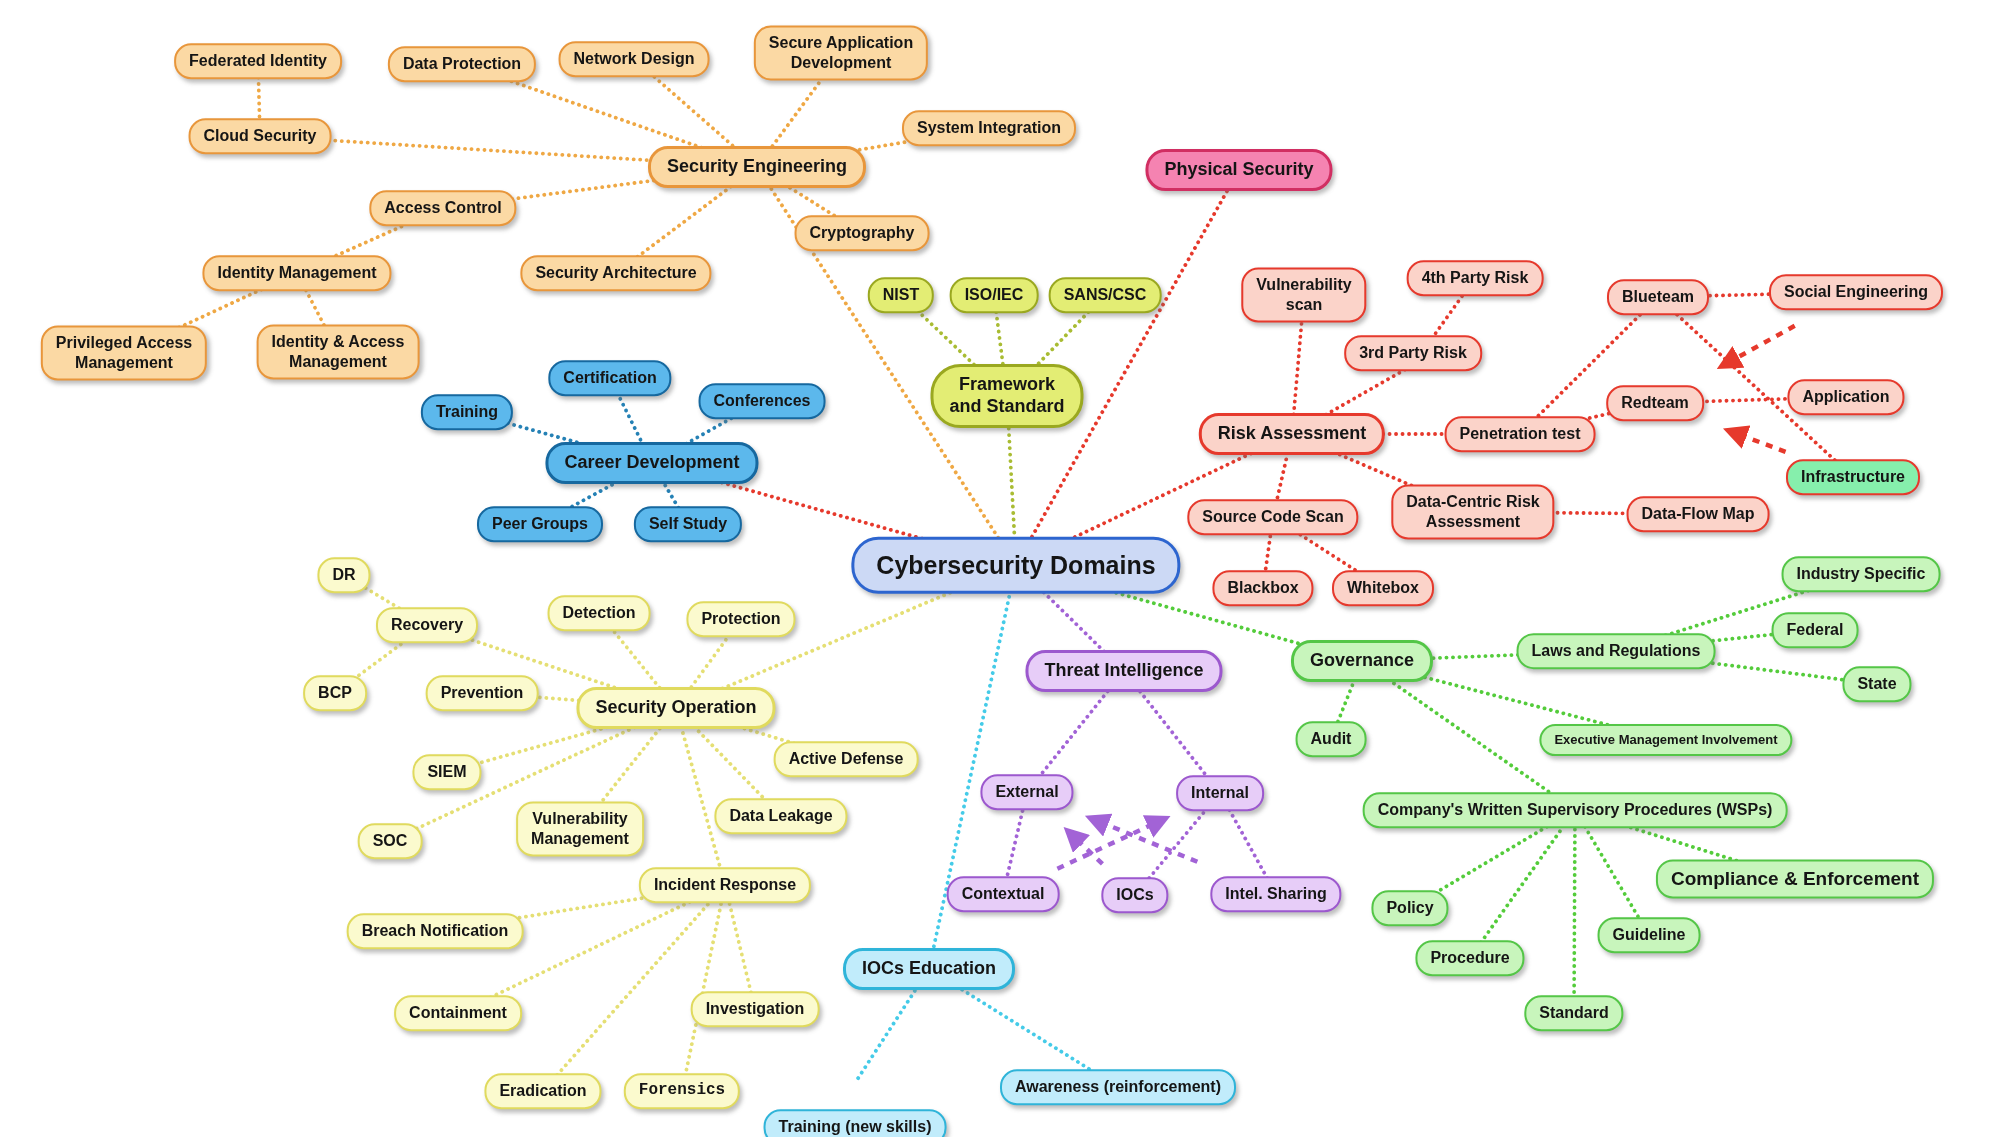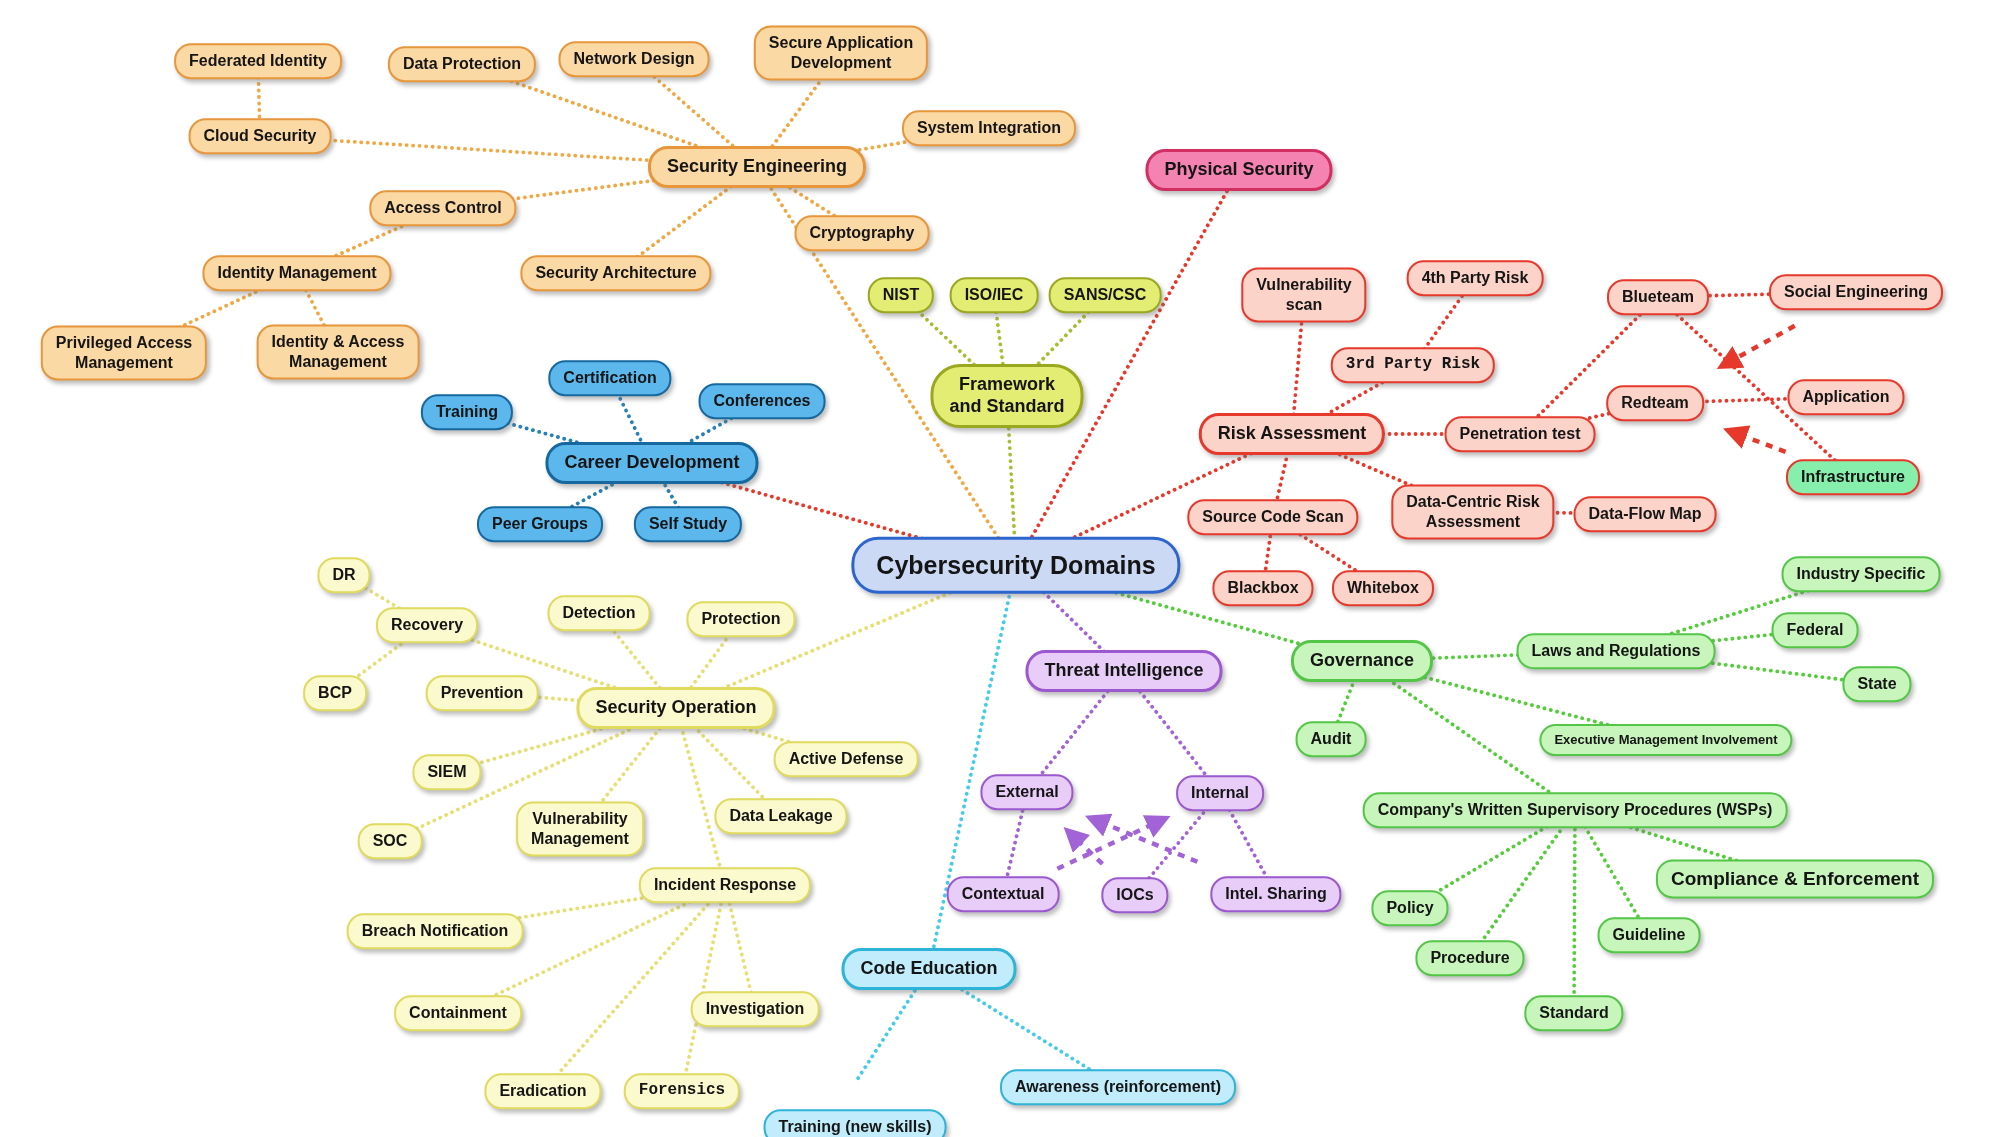--- a/index.html
+++ b/index.html
@@ -145,31 +145,31 @@
     <div class="node child" style="left: 467px; top: 412px; background: rgb(92, 184, 236); border-color: rgb(22, 104, 159);">Training</div>
     <div class="node child" style="left: 610px; top: 378px; background: rgb(92, 184, 236); border-color: rgb(22, 104, 159);">Certification</div>
     <div class="node child" style="left: 762px; top: 401px; background: rgb(92, 184, 236); border-color: rgb(22, 104, 159);">Conferences</div>
     <div class="node child" style="left: 540px; top: 524px; background: rgb(92, 184, 236); border-color: rgb(22, 104, 159);">Peer Groups</div>
     <div class="node child" style="left: 688px; top: 524px; background: rgb(92, 184, 236); border-color: rgb(22, 104, 159);">Self Study</div>
     <div class="node hub" style="left: 1239px; top: 170px; background: rgb(245, 131, 177); border-color: rgb(209, 46, 98);">Physical Security</div>
     <div class="node hub" style="left: 1292px; top: 434px; background: rgb(251, 211, 201); border-color: rgb(230, 57, 44);">Risk Assessment</div>
     <div class="node child" style="left: 1304px; top: 295px; background: rgb(251, 211, 201); border-color: rgb(230, 57, 44);">Vulnerability
 scan</div>
     <div class="node child" style="left: 1475px; top: 278px; background: rgb(251, 211, 201); border-color: rgb(230, 57, 44);">4th Party Risk</div>
-    <div class="node child" style="left: 1413px; top: 365px; background: rgb(251, 211, 201); border-color: rgb(230, 57, 44); font-family: Liberation Mono, monospace;">3rd Party Risk</div>
+    <div class="node child" style="left: 1413px; top: 353px; background: rgb(251, 211, 201); border-color: rgb(230, 57, 44);">3rd Party Risk</div>
     <div class="node child" style="left: 1658px; top: 297px; background: rgb(251, 211, 201); border-color: rgb(230, 57, 44);">Blueteam</div>
     <div class="node child" style="left: 1856px; top: 292px; background: rgb(251, 211, 201); border-color: rgb(230, 57, 44);">Social Engineering</div>
     <div class="node child" style="left: 1655px; top: 403px; background: rgb(251, 211, 201); border-color: rgb(230, 57, 44);">Redteam</div>
     <div class="node child" style="left: 1846px; top: 397px; background: rgb(251, 211, 201); border-color: rgb(230, 57, 44);">Application</div>
     <div class="node child" style="left: 1520px; top: 434px; background: rgb(251, 211, 201); border-color: rgb(230, 57, 44);">Penetration test</div>
     <div class="node child" style="left: 1853px; top: 477px; background: #86efac; border-color: rgb(230, 57, 44);">Infrastructure</div>
     <div class="node child" style="left: 1273px; top: 517px; background: rgb(251, 211, 201); border-color: rgb(230, 57, 44);">Source Code Scan</div>
     <div class="node child" style="left: 1473px; top: 512px; background: rgb(251, 211, 201); border-color: rgb(230, 57, 44);">Data-Centric Risk
 Assessment</div>
-    <div class="node child" style="left: 1645px; top: 514px; background: rgb(251, 211, 201); border-color: rgb(230, 57, 44);">Data-Flow Map</div>
+    <div class="node child" style="left: 1698px; top: 514px; background: rgb(251, 211, 201); border-color: rgb(230, 57, 44);">Data-Flow Map</div>
     <div class="node child" style="left: 1263px; top: 588px; background: rgb(251, 211, 201); border-color: rgb(230, 57, 44);">Blackbox</div>
     <div class="node child" style="left: 1383px; top: 588px; background: rgb(251, 211, 201); border-color: rgb(230, 57, 44);">Whitebox</div>
     <div class="node hub" style="left: 1362px; top: 661px; background: rgb(200, 245, 188); border-color: rgb(84, 198, 71);">Governance</div>
     <div class="node child" style="left: 1616px; top: 651px; background: rgb(200, 245, 188); border-color: rgb(84, 198, 71);">Laws and Regulations</div>
     <div class="node child" style="left: 1861px; top: 574px; background: rgb(200, 245, 188); border-color: rgb(84, 198, 71);">Industry Specific</div>
     <div class="node child" style="left: 1815px; top: 630px; background: rgb(200, 245, 188); border-color: rgb(84, 198, 71);">Federal</div>
     <div class="node child" style="left: 1877px; top: 684px; background: rgb(200, 245, 188); border-color: rgb(84, 198, 71);">State</div>
     <div class="node child" style="left: 1331px; top: 739px; background: rgb(200, 245, 188); border-color: rgb(84, 198, 71);">Audit</div>
     <div class="node child" style="left: 1666px; top: 740px; background: rgb(200, 245, 188); border-color: rgb(84, 198, 71); font-size: 13px;">Executive Management Involvement</div>
     <div class="node child" style="left: 1575px; top: 810px; background: rgb(200, 245, 188); border-color: rgb(84, 198, 71); font-size: 16px;">Company's Written Supervisory Procedures (WSPs)</div>
@@ -196,16 +196,16 @@
     <div class="node child" style="left: 781px; top: 816px; background: rgb(251, 250, 206); border-color: rgb(224, 218, 94);">Data Leakage</div>
     <div class="node child" style="left: 390px; top: 841px; background: rgb(251, 250, 206); border-color: rgb(224, 218, 94);">SOC</div>
     <div class="node child" style="left: 580px; top: 829px; background: rgb(251, 250, 206); border-color: rgb(224, 218, 94);">Vulnerability
 Management</div>
     <div class="node child" style="left: 725px; top: 885px; background: rgb(251, 250, 206); border-color: rgb(224, 218, 94);">Incident Response</div>
     <div class="node child" style="left: 435px; top: 931px; background: rgb(251, 250, 206); border-color: rgb(224, 218, 94);">Breach Notification</div>
     <div class="node child" style="left: 458px; top: 1013px; background: rgb(251, 250, 206); border-color: rgb(224, 218, 94);">Containment</div>
     <div class="node child" style="left: 755px; top: 1009px; background: rgb(251, 250, 206); border-color: rgb(224, 218, 94);">Investigation</div>
     <div class="node child" style="left: 543px; top: 1091px; background: rgb(251, 250, 206); border-color: rgb(224, 218, 94);">Eradication</div>
     <div class="node child" style="left: 682px; top: 1091px; background: rgb(251, 250, 206); border-color: rgb(224, 218, 94); font-family: Liberation Mono, monospace;">Forensics</div>
-    <div class="node hub" style="left: 929px; top: 969px; background: rgb(193, 236, 251); border-color: rgb(47, 180, 217);">Code Education</div>
+    <div class="node hub" style="left: 929px; top: 969px; background: rgb(193, 236, 251); border-color: rgb(47, 180, 217);">IOCs Education</div>
     <div class="node child" style="left: 855px; top: 1083px; background: rgb(193, 236, 251); border-color: rgb(47, 180, 217); margin-top: 44px;">Training (new skills)</div>
     <div class="node child" style="left: 1118px; top: 1087px; background: rgb(193, 236, 251); border-color: rgb(47, 180, 217);">Awareness (reinforcement)</div>
   </div>
 
 </body></html>

